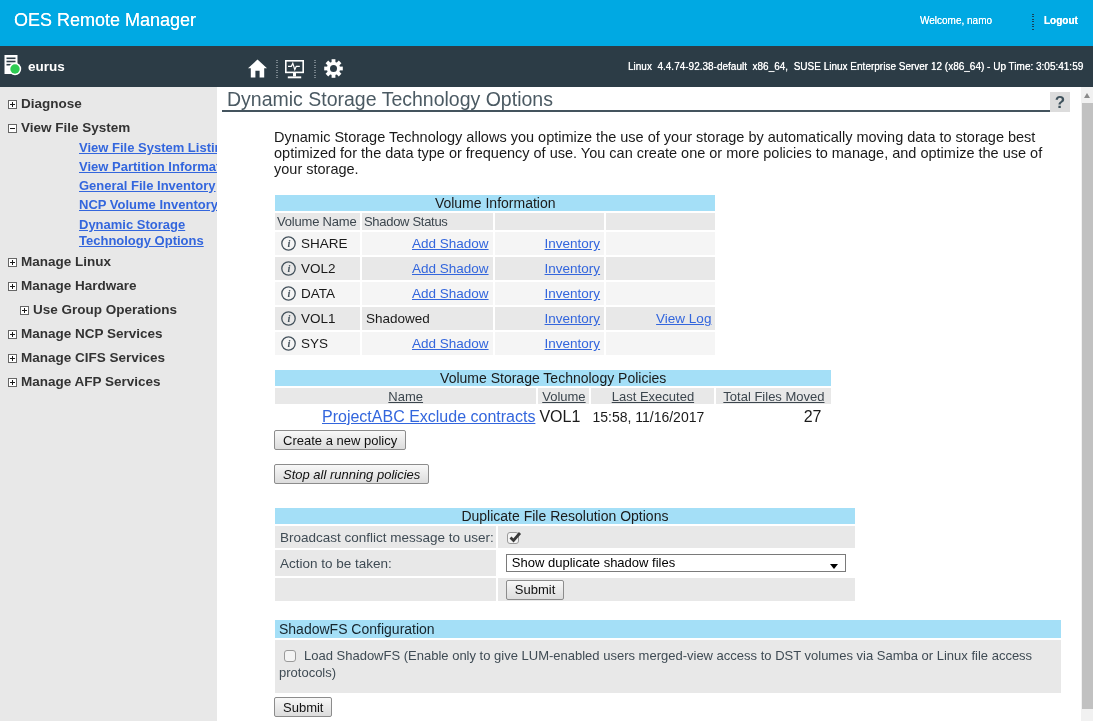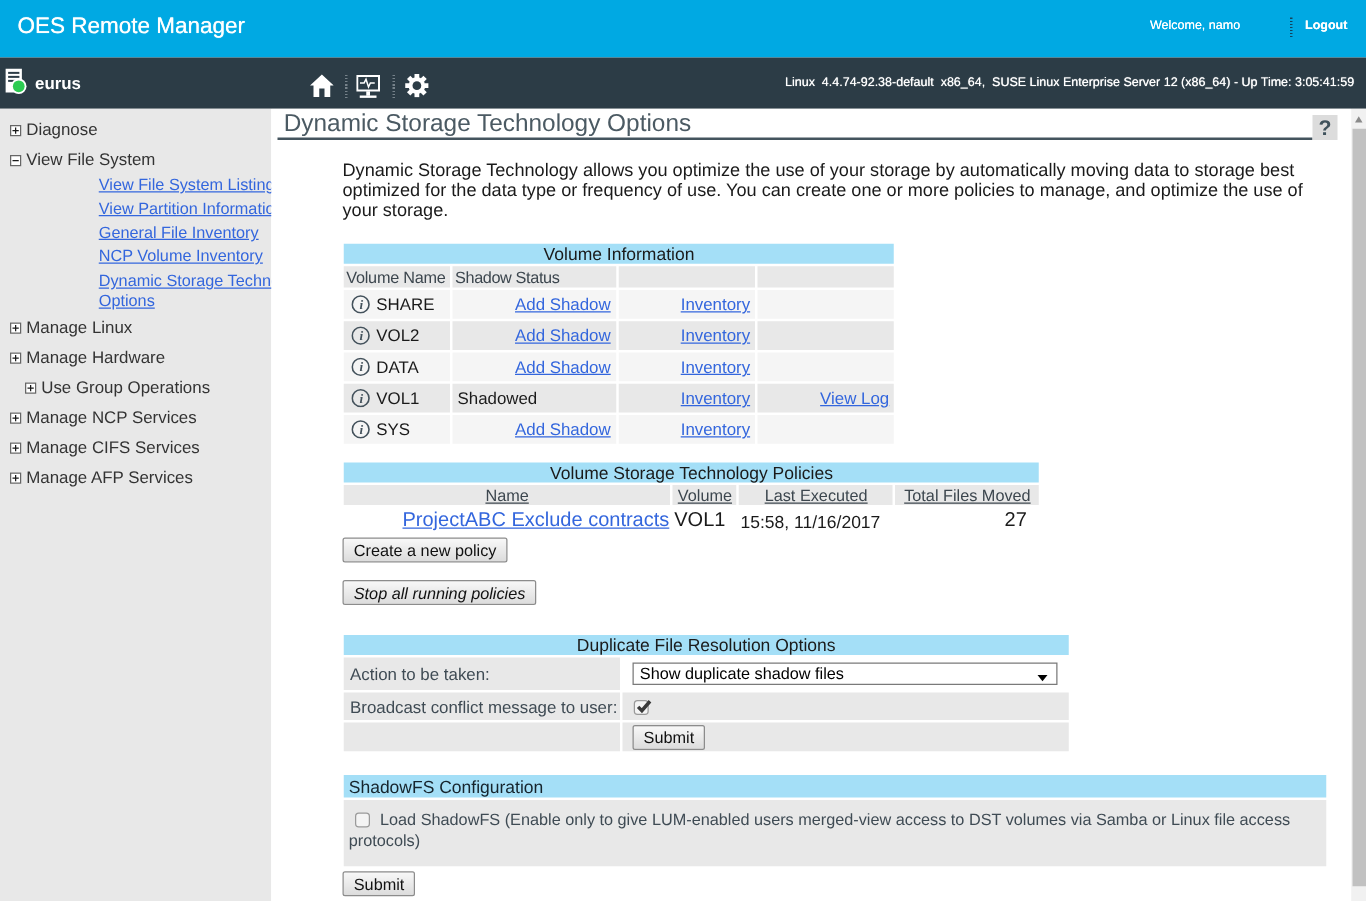--- a/index.html
+++ b/index.html
@@ -8,21 +8,21 @@
 .abs { position:absolute; }
 .topbar { position:absolute; left:0; top:0; width:1093px; height:46px; background:#00a9e3; }
 .brand { position:absolute; left:14px; top:9px; color:#fff; font-size:18px; line-height:22px; text-shadow:0 0 0.6px #fff; }
 .welcome { position:absolute; left:920px; top:15px; color:#fff; font-size:10px; font-weight:normal; text-shadow:0 0 0.5px #fff; }
 .logout { position:absolute; left:1044px; top:15px; color:#fff; font-size:10px; font-weight:bold; text-shadow:0 0 0.5px #fff; }
 .topsep { position:absolute; left:1032px; top:14px; height:17px; width:2px; background:repeating-linear-gradient(#14435c 0 1px, rgba(0,0,0,0) 1px 2.5px); }
 .darkbar { position:absolute; left:0; top:46px; width:1093px; height:41px; background:#2c3c46; }
 .server { position:absolute; left:5px; top:53px; }
 .sname { position:absolute; left:28px; top:59px; color:#fff; font-size:13.5px; font-weight:bold; }
 .sysinfo { position:absolute; left:628px; top:61px; color:#fff; font-size:10px; width:460px; text-shadow:0 0 0.7px #fff; }
-.sidebar { position:absolute; left:0; top:87px; width:217px; height:634px; background:#e8e8e8; font-size:13.5px; color:#333; }
+.sidebar { position:absolute; left:0; top:87px; width:217px; height:634px; background:#e8e8e8; font-size:13.5px; color:#333;font-weight:bold; }
 .sidebar .ti { position:absolute; left:8px; white-space:nowrap; }
 .pm { display:inline-block; width:9px; height:9px; border:1px solid #666; background:#fff; position:relative; margin-right:4px; vertical-align:-1px; }
 .pm i { position:absolute; background:#1a1a1a; }
 .pm .h { left:1px; top:3px; width:5px; height:1px; }
 .pm .v { left:3px; top:1px; width:1px; height:5px; }
 .sidebar a { position:absolute; left:33px; font-size:13px; white-space:nowrap; }
 .content { position:absolute; left:217px; top:87px; width:864px; height:634px; background:#fff; }
 .title { position:absolute; left:10px; top:1px; font-size:19.5px; color:#4b5a63; }
 .trule { position:absolute; left:5px; top:23px; width:828px; height:2px; background:#44545e; }
 .helpbtn { position:absolute; left:833px; top:5px; width:20px; height:20px; background:#dcdcdc; color:#3f525c; font-weight:bold; font-size:17px; text-align:center; line-height:21px; }
@@ -201,30 +201,30 @@
   </tbody>
     </table>
   <button class="abs" style="left:57px; top:343px;">Create a new policy</button>
   <button class="abs" style="left:57px; top:377px;font-style:italic;">Stop all running policies</button>
   <table class="duptable">
     <tbody>
         <tr>
           <td class="thead" colspan="2">Duplicate File Resolution Options</td>
         </tr>
     <tr>
+          <td class="rd" style="width:220px; height:22px; padding:0 2px 0 5px; color:#3f4b54;">Broadcast conflict message to user:</td>
+          <td class="rd" style="width:357px;"><span class="cb on" style="margin-left:5px;"><svg width="14" height="14" viewBox="0 0 14 14">
+                <path d="M2.5 6.5 L5.5 9.5 L12 2" fill="none" stroke="#3a3a3a" stroke-width="2.8"></path>
+              </svg></span></td>
+        </tr>
+    <tr>
           <td class="rd" style="height:26px; padding-left:5px; color:#3f4b54;">Action to be taken:</td>
           <td>
             <div class="sel" style="margin-left:4px;">Show duplicate shadow files<span class="arr"></span></div>
           </td>
-        </tr>
-    <tr>
-          <td class="rd" style="width:220px; height:22px; padding:0 2px 0 5px; color:#3f4b54;">Broadcast conflict message to user:</td>
-          <td class="rd" style="width:357px;"><span class="cb on" style="margin-left:5px;"><svg width="14" height="14" viewBox="0 0 14 14">
-                <path d="M2.5 6.5 L5.5 9.5 L12 2" fill="none" stroke="#3a3a3a" stroke-width="2.8"></path>
-              </svg></span></td>
         </tr>
     <tr>
           <td class="rd" style="height:23px;"></td>
           <td class="rd"><button style="margin-left:4px;">Submit</button></td>
         </tr>
   </tbody>
     </table>
   <table class="sftable">
     <tbody>
         <tr>

